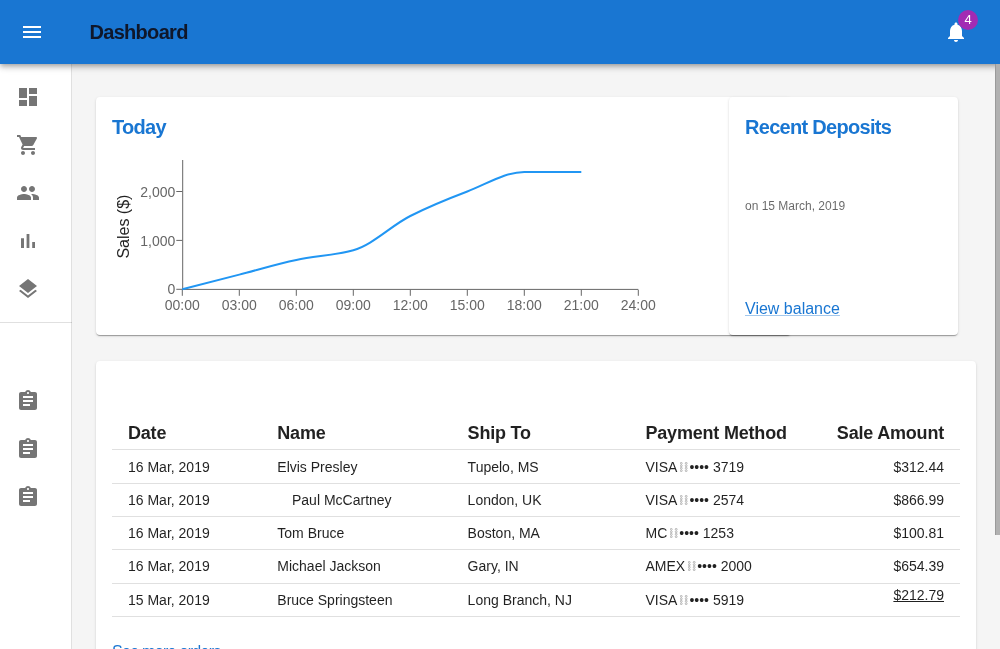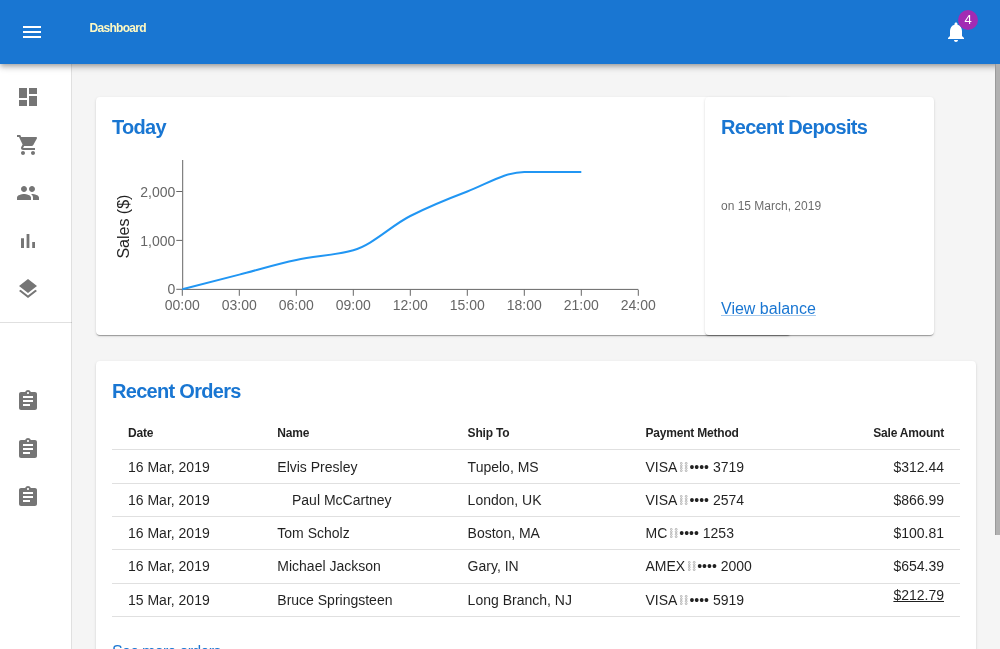--- a/index.html
+++ b/index.html
@@ -3,21 +3,21 @@
 <meta charset="utf-8">
 <style>
   * { margin:0; padding:0; box-sizing:border-box; }
   html,body { width:1000px; height:649px; overflow:hidden; }
   body { background:#f5f5f5; font-family:"Liberation Sans",sans-serif;
          color:rgba(0,0,0,.87); position:relative; }
   .abs { position:absolute; }
   .card { position:absolute; background:#fff; border-radius:4px;
           box-shadow:0 2px 1px -1px rgba(0,0,0,.2),0 1px 1px 0 rgba(0,0,0,.14),0 1px 3px 0 rgba(0,0,0,.12); }
   .title { font-size:20px; font-weight:700; letter-spacing:-0.7px; color:#1976d2; }
-  .th { position:absolute; font-size:12px; font-weight:700; letter-spacing:-0.2px; line-height:20px; white-space:nowrap; }
+  .th { position:absolute; font-size:18px; font-weight:700; letter-spacing:-0.2px; line-height:20px; white-space:nowrap; }
   .td { position:absolute; font-size:14px; line-height:20px; white-space:nowrap; }
   .bline { position:absolute; left:16px; right:16px; height:1px; background:#e0e0e0; }
   .br { margin:0 1.5px 0 3px; vertical-align:0px; }
   a { text-decoration:underline; text-decoration-color:rgba(25,118,210,0.4); }
 </style>
 </head>
 <body>
 
 <div class="abs" style="left:0;top:0;width:72px;height:649px;background:#fff;border-right:1px solid rgba(0,0,0,0.12);"></div>
 <div class="abs" style="left:0;top:322px;width:72px;height:1px;background:rgba(0,0,0,0.12);"></div>
@@ -45,21 +45,21 @@
   </svg>
 <svg class="abs" style="left:16px;top:484.5px" width="24" height="24" viewBox="0 0 24 24" fill="rgba(0,0,0,0.54)">
     <path d="M19 3h-4.18C14.4 1.84 13.3 1 12 1c-1.3 0-2.4.84-2.82 2H5c-1.1 0-2 .9-2 2v14c0 1.1.9 2 2 2h14c1.1 0 2-.9 2-2V5c0-1.1-.9-2-2-2zm-7 0c.55 0 1 .45 1 1s-.45 1-1 1-1-.45-1-1 .45-1 1-1zm2 14H7v-2h7v2zm3-4H7v-2h10v2zm0-4H7V7h10v2z"></path>
   </svg>
 
 <div class="abs" style="left:0;top:0;width:1000px;height:64px;background:#1976d2;
      box-shadow:0 2px 4px -1px rgba(0,0,0,.2),0 4px 5px 0 rgba(0,0,0,.14),0 1px 10px 0 rgba(0,0,0,.12);">
   <svg class="abs" style="left:20px;top:20px" width="24" height="24" viewBox="0 0 24 24" fill="#fff">
       <path d="M3 18h18v-2H3v2zm0-5h18v-2H3v2zm0-7v2h18V6H3z"></path>
     </svg>
-  <div class="abs" style="left:89.5px;top:21px;font-size:12px;font-weight:700;letter-spacing:-0.7px;color:#fef9c3;">Dashboard</div>
+  <div class="abs" style="left:89.5px;top:21px;font-size:20px;font-weight:700;letter-spacing:-0.7px;color:#0f172a;">Dashboard</div>
   <svg class="abs" style="left:943.6px;top:19.7px" width="24" height="24" viewBox="0 0 24 24" fill="#fff">
       <path d="M12 22c1.1 0 2-.9 2-2h-4c0 1.1.89 2 2 2zm6-6v-5c0-3.07-1.64-5.64-4.5-6.32V4c0-.83-.67-1.5-1.5-1.5s-1.5.67-1.5 1.5v.68C7.63 5.36 6 7.92 6 11v5l-2 2v1h16v-1l-2-2z"></path>
     </svg>
   <div class="abs" style="left:958px;top:10.2px;width:20px;height:20px;border-radius:50%;background:#a22bb3;
        color:#fff;font-size:13px;line-height:20px;text-align:center;">4</div>
 </div>
 
 <div class="card" style="left:96px;top:97px;width:695px;height:238px;">
   <div class="abs title" style="left:16px;top:19px;">Today</div>
   <svg class="abs" style="left:0;top:0" width="579" height="238" viewBox="0 0 579 238">
@@ -91,28 +91,27 @@
       <text x="371.3" y="212.6" text-anchor="middle">15:00</text>
       <text x="428.3" y="212.6" text-anchor="middle">18:00</text>
       <text x="485.3" y="212.6" text-anchor="middle">21:00</text>
       <text x="542.3" y="212.6" text-anchor="middle">24:00</text>
     </g>
     <text transform="translate(27.4,129.6) rotate(-90)" text-anchor="middle" fill="rgba(0,0,0,0.87)" font-size="16" font-family="Liberation Sans, sans-serif" dy="5.5">Sales ($)</text>
     <path d="M86.3,192.3 C105.3,187.4 124.3,182.5 143.3,177.6 C162.3,172.7 181.3,166.9 200.3,163.0 C219.3,159.0 238.3,158.3 257.3,153.2 C276.3,148.1 295.3,128.5 314.3,119.0 C333.3,109.4 352.3,101.7 371.3,94.5 C390.3,87.3 409.3,74.9 428.3,74.9 C447.3,74.9 466.3,74.9 485.3,74.9" fill="none" stroke="#2196f3" stroke-width="2"></path>
   </svg>
 </div>
 
-<div class="card" style="left:705px;top:97px;width:229px;height:238px;">
+<div class="card" style="left:729px;top:97px;width:229px;height:238px;">
   <div class="abs title" style="left:16px;top:19px;">Recent Deposits</div>
   <div class="abs" style="left:16px;top:97px;font-size:12px;line-height:24px;color:rgba(0,0,0,0.6);">on 15 March, 2019</div>
   <a class="abs" style="left:16px;top:199.5px;font-size:16px;line-height:24px;color:#1976d2;">View balance</a>
 </div>
 
 <div class="card" style="left:96px;top:361px;width:880px;height:330px;">
-  <div class="abs title" style="left:16px;top:19px;">Recent Orders</div>
   <div class="th" style="left:32px;top:62px;">Date</div>
   <div class="th" style="left:181.3px;top:62px;">Name</div>
   <div class="th" style="left:371.6px;top:62px;">Ship To</div>
   <div class="th" style="left:549.5px;top:62px;">Payment Method</div>
   <div class="th" style="right:32px;top:62px;">Sale Amount</div>
   <div class="bline" style="top:88.3px;"></div>
   <div class="bline" style="top:121.6px;"></div>
   <div class="bline" style="top:154.9px;"></div>
   <div class="bline" style="top:188.2px;"></div>
   <div class="bline" style="top:221.5px;"></div>
@@ -143,21 +142,21 @@
           <circle cx="1.3" cy="3.77" r="0.95"></circle>
           <circle cx="6.2" cy="3.77" r="0.95"></circle>
           <circle cx="1.3" cy="6.23" r="0.95"></circle>
           <circle cx="6.2" cy="6.23" r="0.95"></circle>
           <circle cx="1.3" cy="8.7" r="0.95"></circle>
           <circle cx="6.2" cy="8.7" r="0.95"></circle>
         </g>
       </svg>•••• 2574</div>
   <div class="td" style="right:32px;top:128.8px;">$866.99</div>
   <div class="td" style="left:32px;top:162.1px;">16 Mar, 2019</div>
-  <div class="td" style="left:181.3px;top:162.1px;">Tom Scholz</div>
+  <div class="td" style="left:181.3px;top:162.1px;">Tom Bruce</div>
   <div class="td" style="left:371.6px;top:162.1px;">Boston, MA</div>
   <div class="td" style="left:549.5px;top:162.1px;">MC<svg class="br" width="7.5" height="10" viewBox="0 0 7.5 10">
         <g fill="none" stroke="#999" stroke-width="0.65">
           <circle cx="1.3" cy="1.3" r="0.95"></circle>
           <circle cx="6.2" cy="1.3" r="0.95"></circle>
           <circle cx="1.3" cy="3.77" r="0.95"></circle>
           <circle cx="6.2" cy="3.77" r="0.95"></circle>
           <circle cx="1.3" cy="6.23" r="0.95"></circle>
           <circle cx="6.2" cy="6.23" r="0.95"></circle>
           <circle cx="1.3" cy="8.7" r="0.95"></circle>

